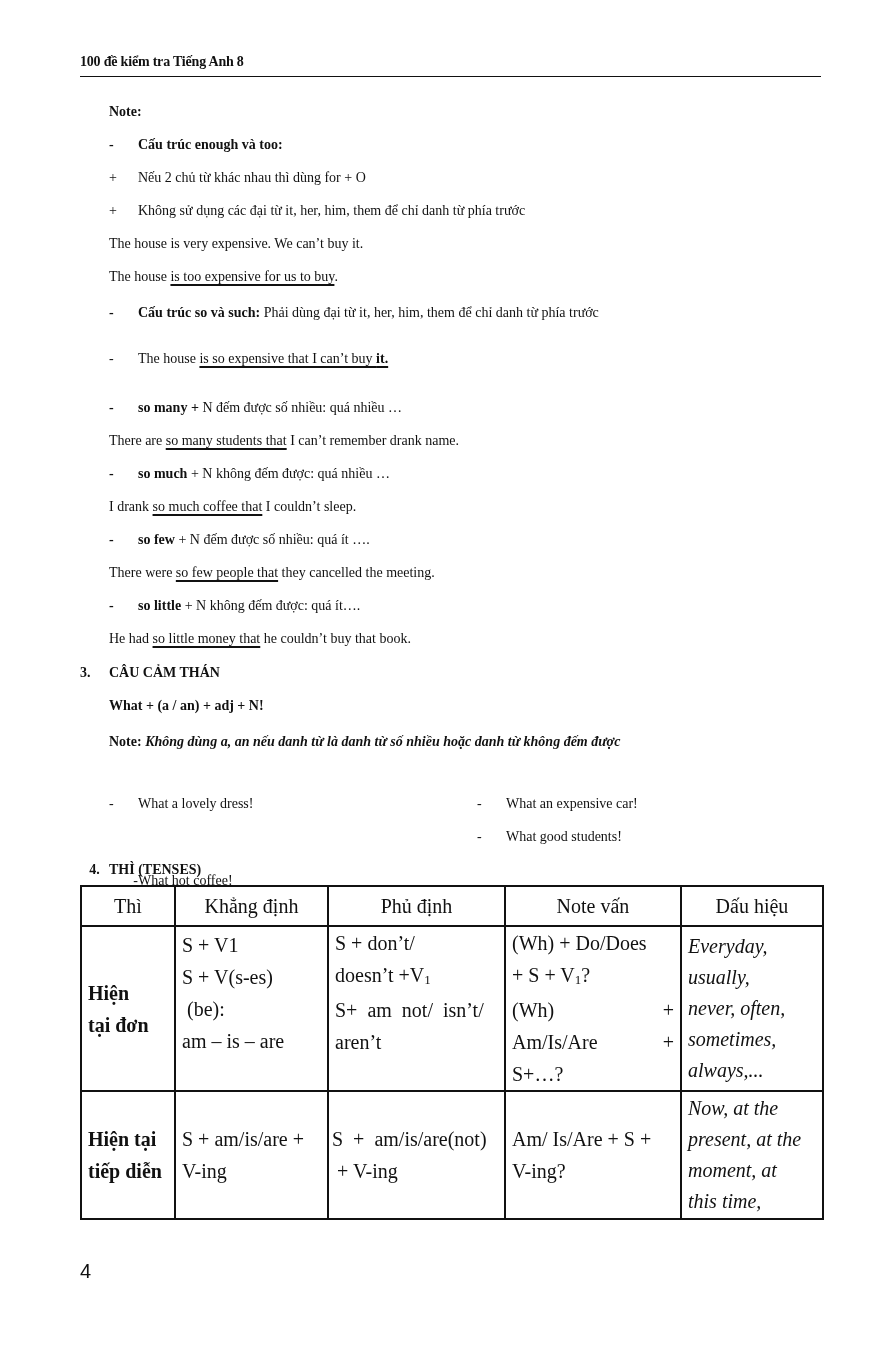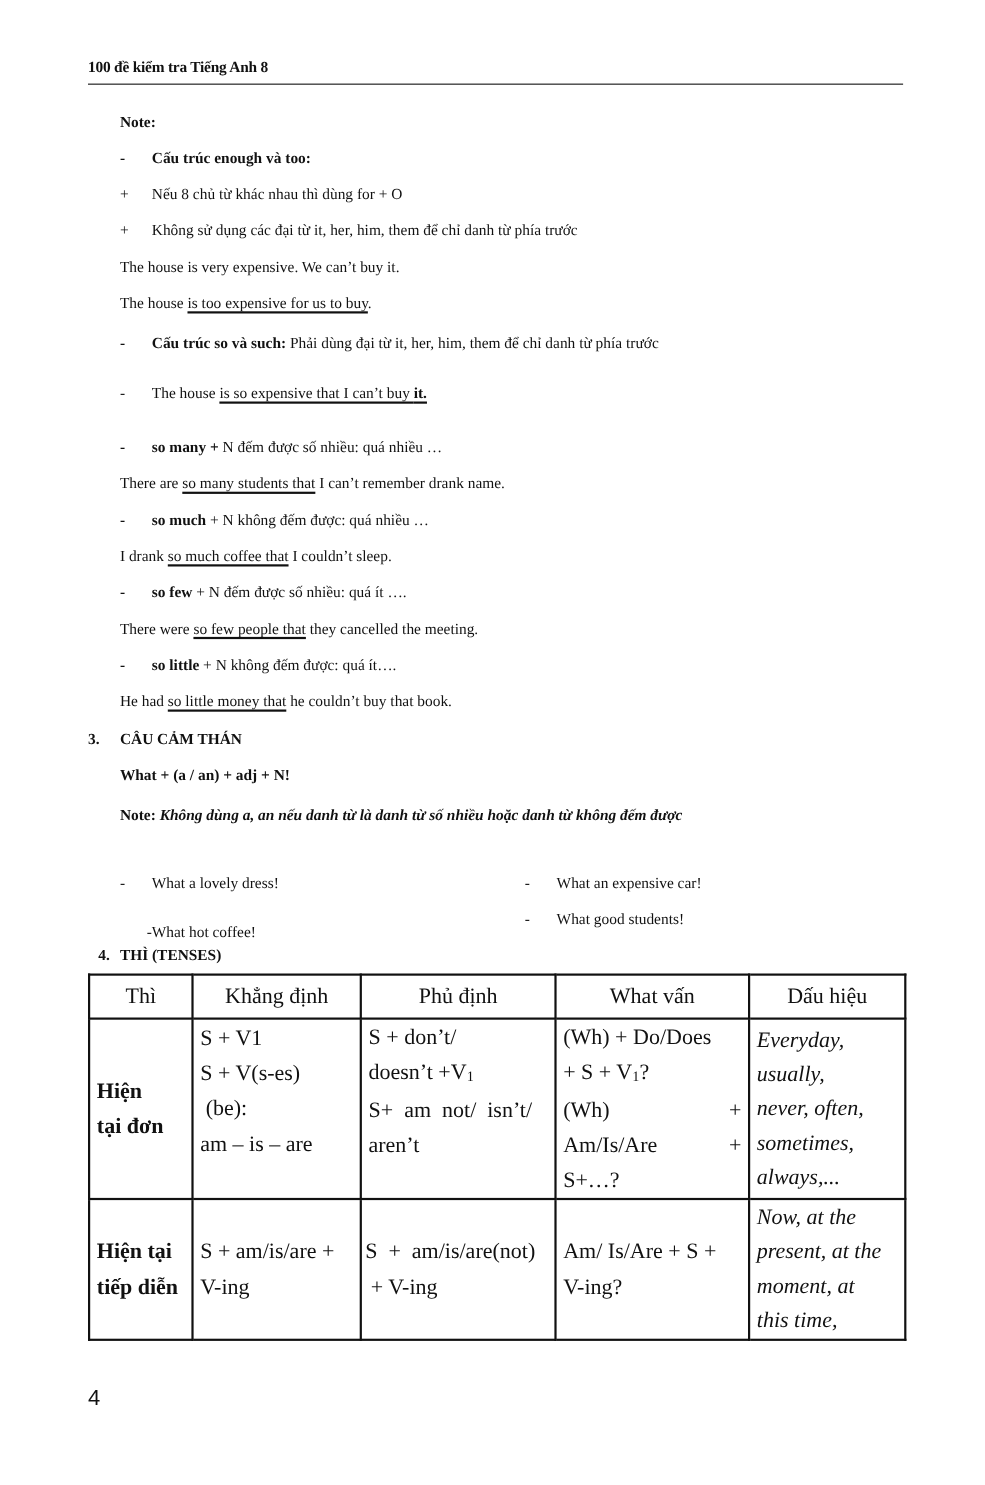--- a/index.html
+++ b/index.html
@@ -58,21 +58,21 @@
 
 <div class="header">100 đề kiểm tra Tiếng Anh 8</div>
 <div class="header-rule"></div>
 
 <div class="line b" style="left:109px; top:99px;">Note:</div>
 
 <div class="line" style="left:109px; top:132px;">
   <span class="bullet b">-</span><span class="b">Cấu trúc enough và too:</span>
 </div>
 <div class="line" style="left:109px; top:165px;">
-  <span class="bullet">+</span><span>Nếu 8 chủ từ khác nhau thì dùng for + O</span>
+  <span class="bullet">+</span><span>Nếu 2 chủ từ khác nhau thì dùng for + O</span>
 </div>
 <div class="line" style="left:109px; top:198px;">
   <span class="bullet">+</span><span>Không sử dụng các đại từ it, her, him, them để chỉ danh từ phía trước</span>
 </div>
 <div class="line" style="left:109px; top:231px;">The house is very expensive. We can’t buy it.</div>
 <div class="line" style="left:109px; top:264px;">
   <span>The house </span><span class="u">is too expensive for us to buy</span><span>.</span>
 </div>
 
 <div class="line justify" style="left:109px; top:297px; line-height:32px;">
@@ -116,38 +116,38 @@
 <div class="line b" style="left:109px; top:693px;">What + (a / an) + adj + N!</div>
 <div class="line justify" style="left:109px; top:726px; line-height:32px;">
   <span class="b">Note:</span><span class="b i"> Không dùng a, an nếu danh từ là danh từ số nhiều hoặc danh từ không đếm được</span>
 </div>
 <div class="line" style="left:109px; top:791px;">
   <span class="bullet">-</span><span>What a lovely dress!</span>
 </div>
 <div class="line" style="left:477px; top:791px;">
   <span class="bullet">-</span><span>What an expensive car!</span>
 </div>
-<div class="line" style="left:109px; top:836px;text-align:right;">
+<div class="line" style="left:109px; top:868px;text-align:right;">
   <span class="bullet">-</span><span>What hot coffee!</span>
 </div>
 <div class="line" style="left:477px; top:824px;">
   <span class="bullet">-</span><span>What good students!</span>
 </div>
 
 <div class="line b" style="left:80px; top:857px;text-align:center;">
   <span class="num">4.</span><span>THÌ (TENSES)</span>
 </div>
 
 <table class="tenses">
   <thead>
     <tr>
       <th class="c1">Thì</th>
       <th class="c2">Khẳng định</th>
       <th class="c3">Phủ định</th>
-      <th class="c4">What vấn</th>
+      <th class="c4">Note vấn</th>
       <th class="c5">Dấu hiệu</th>
     </tr>
   </thead>
   <tbody>
     <tr class="row1">
       <td class="tense">
         <span class="cell-line">Hiện</span>
         <span class="cell-line">tại đơn</span>
       </td>
       <td>

